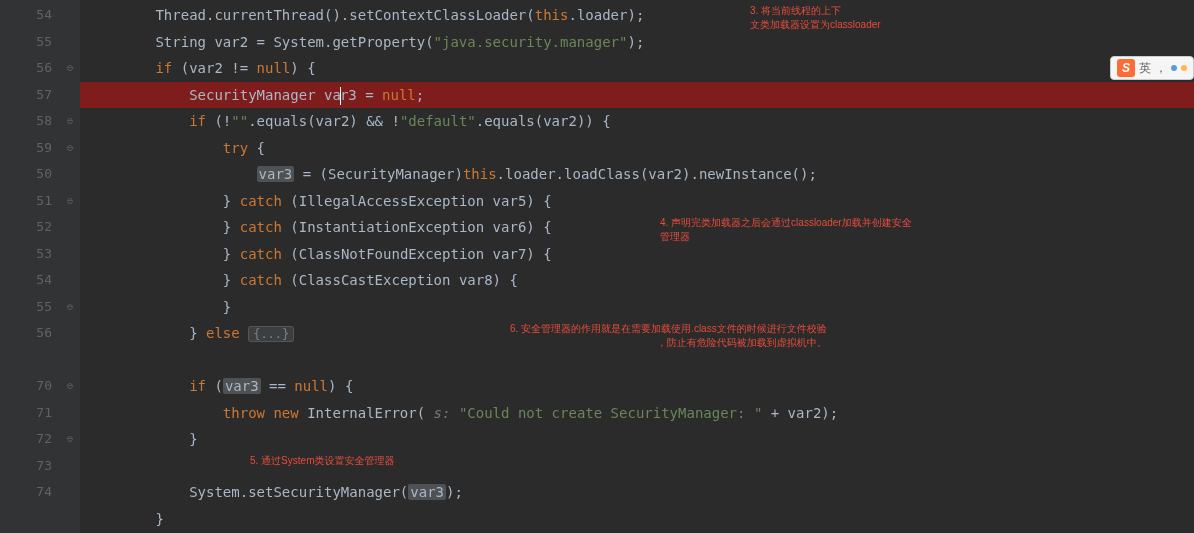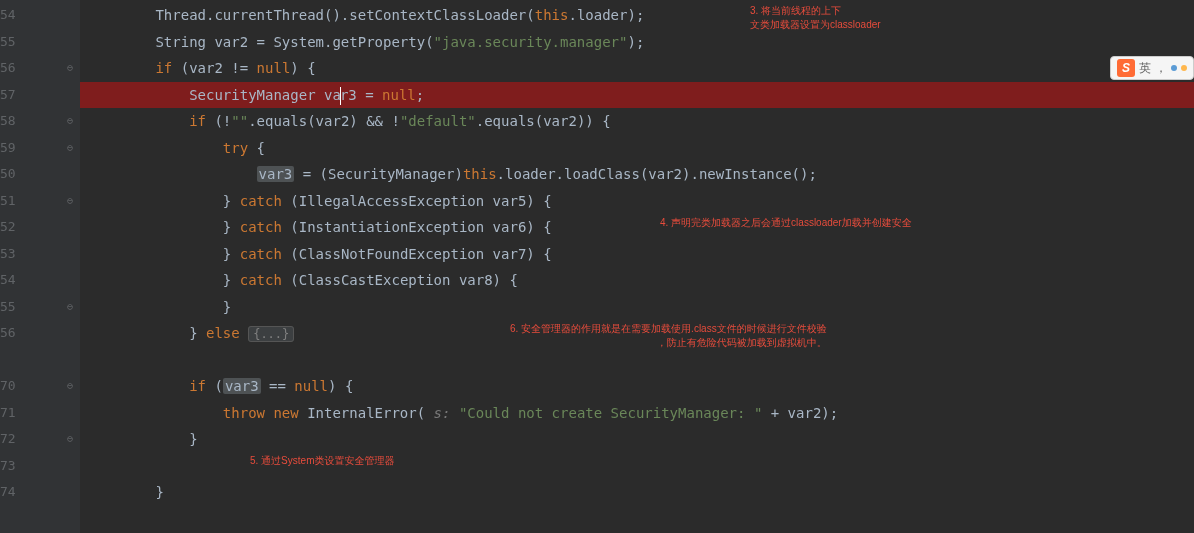--- a/index.html
+++ b/index.html
@@ -18,20 +18,21 @@
   height: 100%;
 }
 .gutter {
   background: #313335;
   width: 60px;
   flex-shrink: 0;
   padding-top: 2px;
 }
 .line-num {
   color: #606366;
+  text-align: right;
   padding-right: 8px;
   height: 26.5px;
   line-height: 26.5px;
   font-size: 13px;
 }
 .fold-col {
   width: 20px;
   background: #313335;
   flex-shrink: 0;
   padding-top: 2px;
@@ -178,28 +179,30 @@
     <div class="code-line"><span>                } </span><span class="kw">catch</span><span> (InstantiationException var6) {</span></div>
     <div class="code-line"><span>                } </span><span class="kw">catch</span><span> (ClassNotFoundException var7) {</span></div>
     <div class="code-line"><span>                } </span><span class="kw">catch</span><span> (ClassCastException var8) {</span></div>
     <div class="code-line"><span>                }</span></div>
     <div class="code-line"><span>            } </span><span class="kw">else</span><span> </span><span class="folded">{...}</span></div>
     <div class="code-line"></div>
     <div class="code-line"><span class="kw">            if</span><span> (</span><span class="boxed">var3</span><span> == </span><span class="kw">null</span><span>) {</span></div>
     <div class="code-line"><span>                </span><span class="kw">throw new</span><span> InternalError(</span><span class="hint"> s: </span><span class="str">"Could not create SecurityManager: "</span><span> + var2);</span></div>
     <div class="code-line"><span>            }</span></div>
     <div class="code-line"></div>
+    <div class="code-line"><span>            System.setSecurityManager(</span><span class="boxed">var3</span><span>);</span></div>
     <div class="code-line"><span>        }</span></div>
 
     <div class="annotation" style="top:4px; left:670px;">
       <div>3. 将当前线程的上下</div>
       <div>文类加载器设置为classloader</div>
     </div>
     <div class="annotation" style="top:216px; left:580px;">
       <div>4. 声明完类加载器之后会通过classloader加载并创建安全</div>
+      <div>管理器</div>
     </div>
     <div class="annotation" style="top:322px; left:430px;text-align:right;">
       <div>6. 安全管理器的作用就是在需要加载使用.class文件的时候进行文件校验</div>
       <div>，防止有危险代码被加载到虚拟机中。</div>
     </div>
     <div class="annotation" style="top:454px; left:170px;">
       <span>5. 通过System类设置安全管理器</span>
     </div>
   </div>
 </div>

